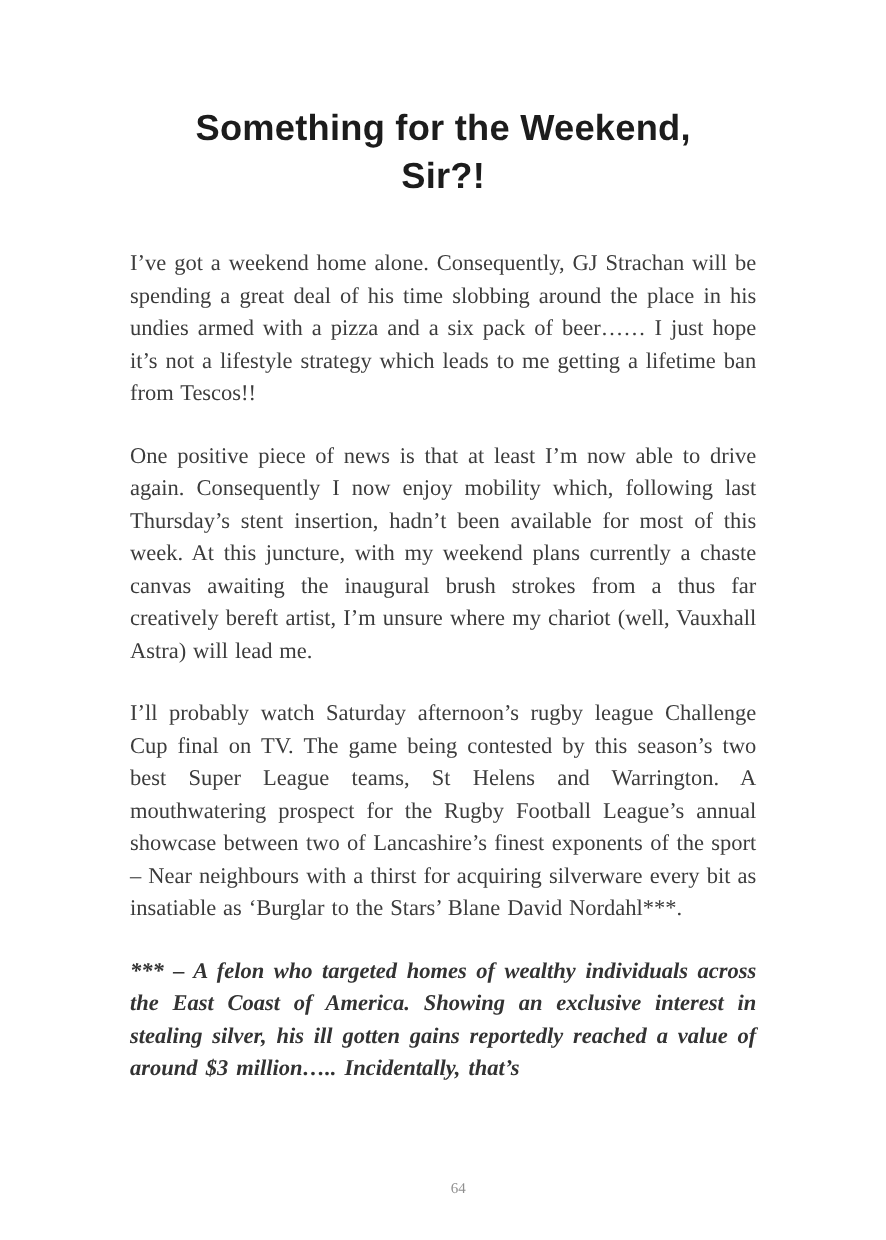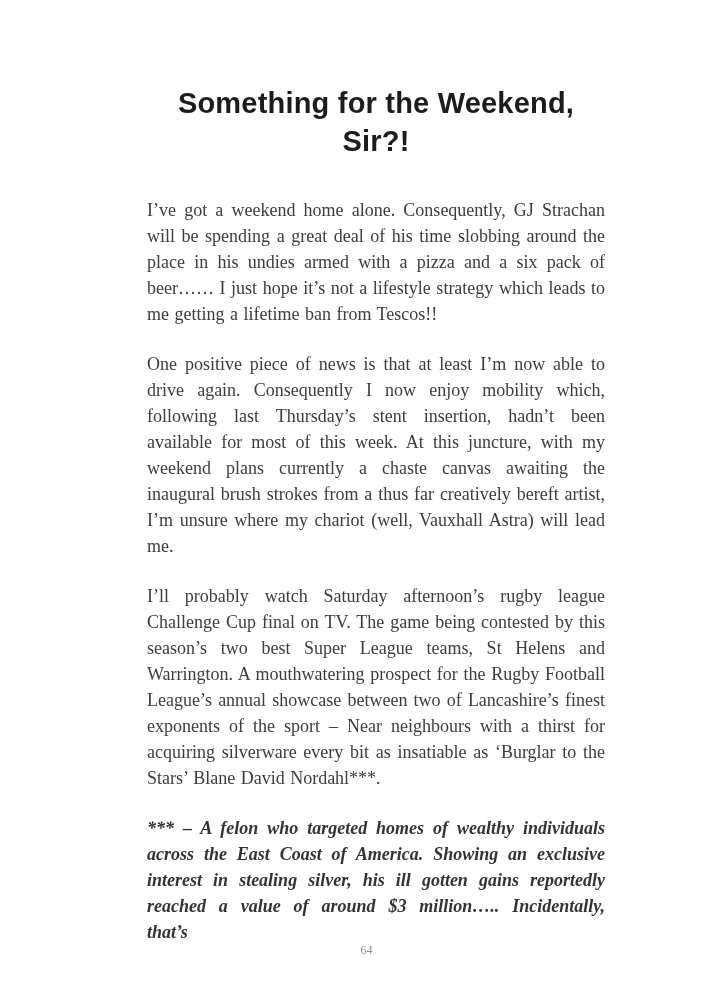--- a/index.html
+++ b/index.html
@@ -9,21 +9,20 @@
   }
 
   .page {
     position: relative;
     width: 709px;
     height: 992px;
     margin: 0 auto;
     background: #ffffff;
     overflow: hidden;
     font-family: "Liberation Serif", serif;
-    padding-left: 43px;
   }
 
   .content {
     padding: 0 104px;
   }
 
   .page-title {
     margin-top: 84px;
     margin-bottom: 36px;
     text-align: center;

